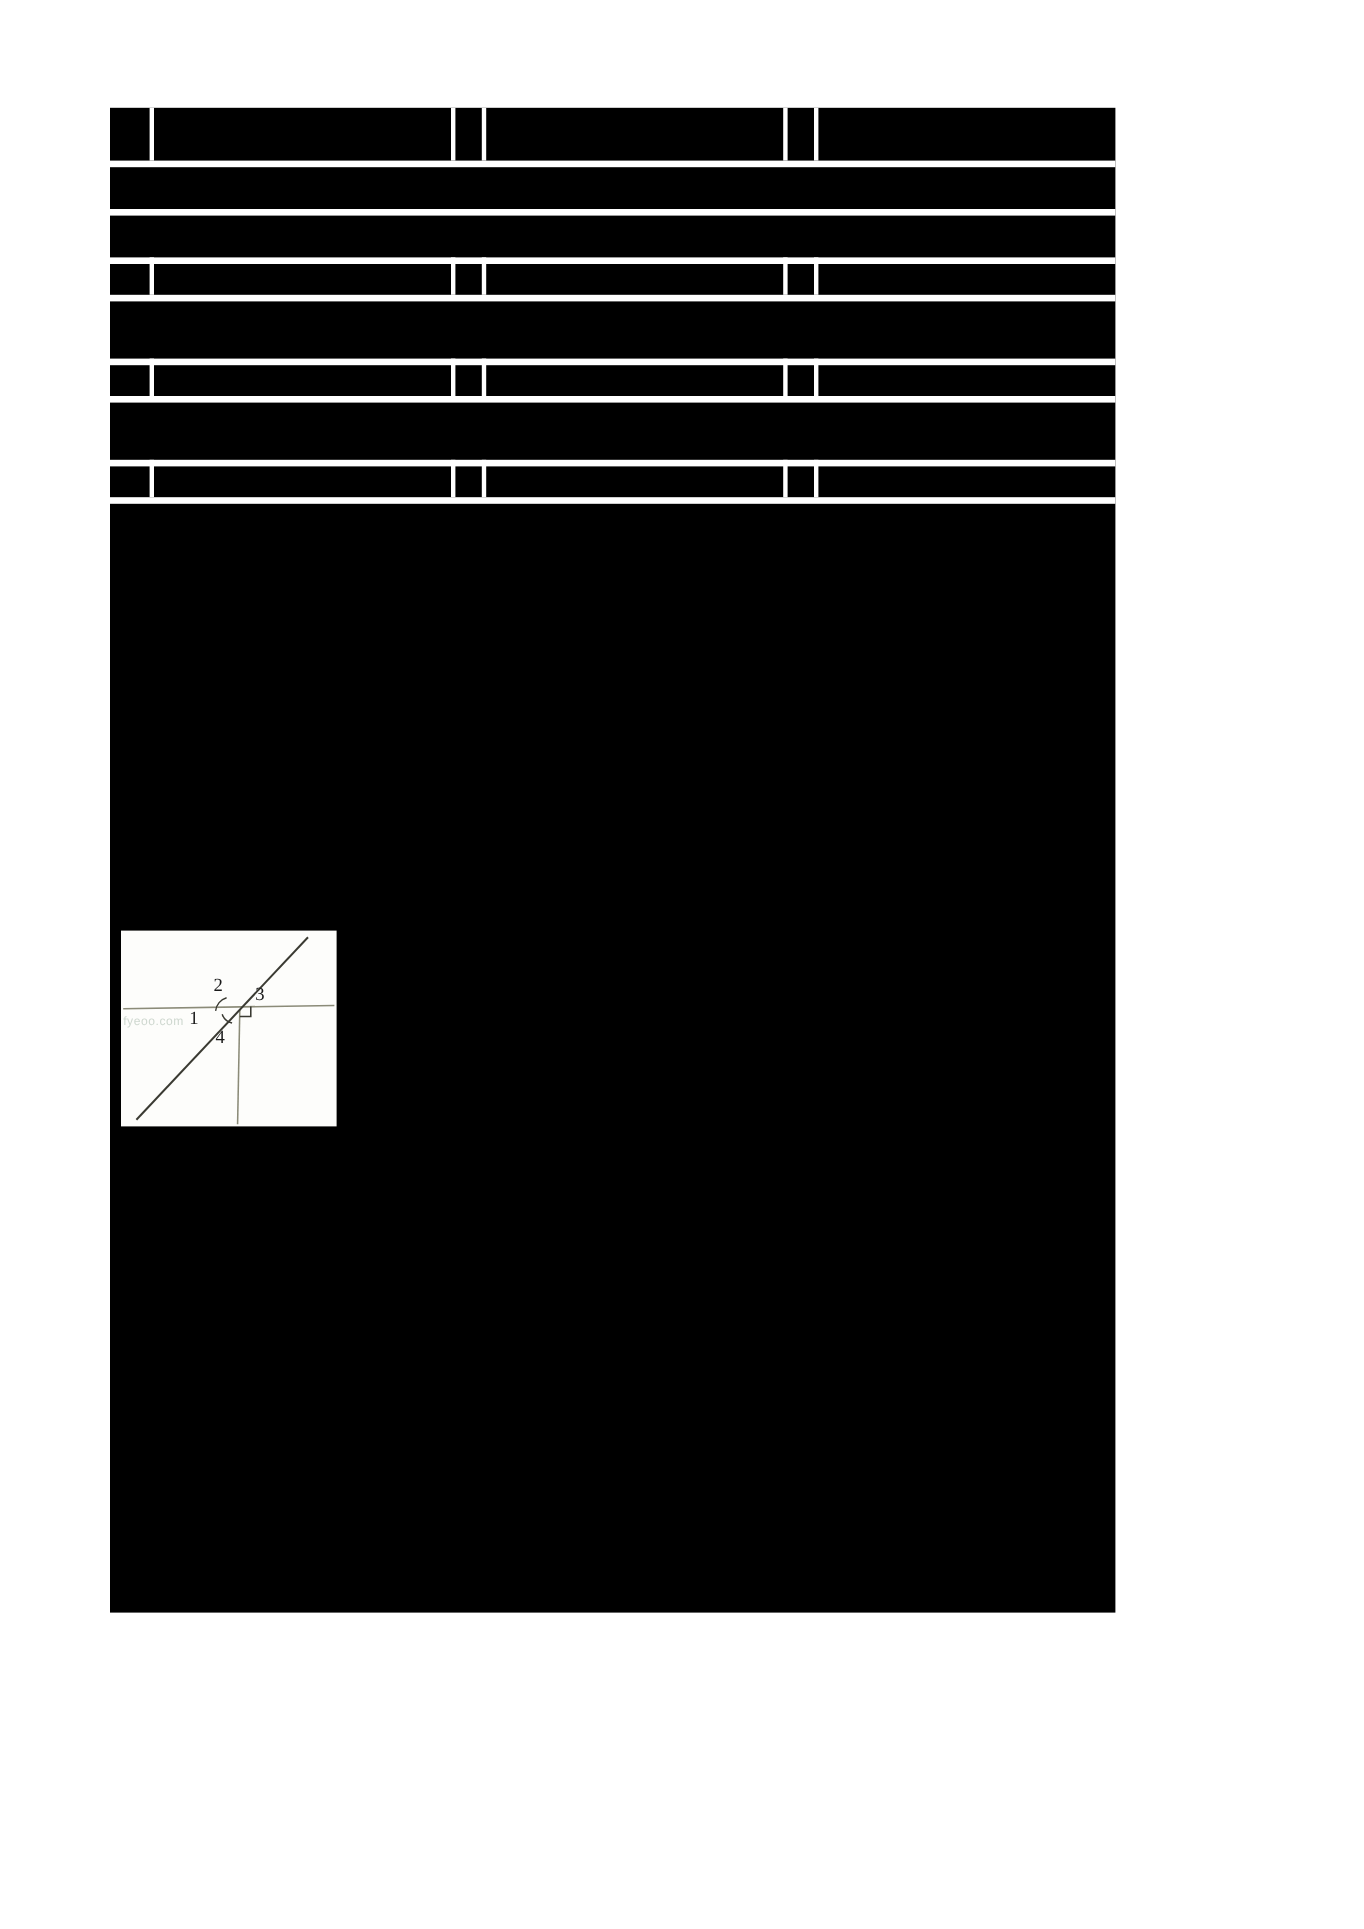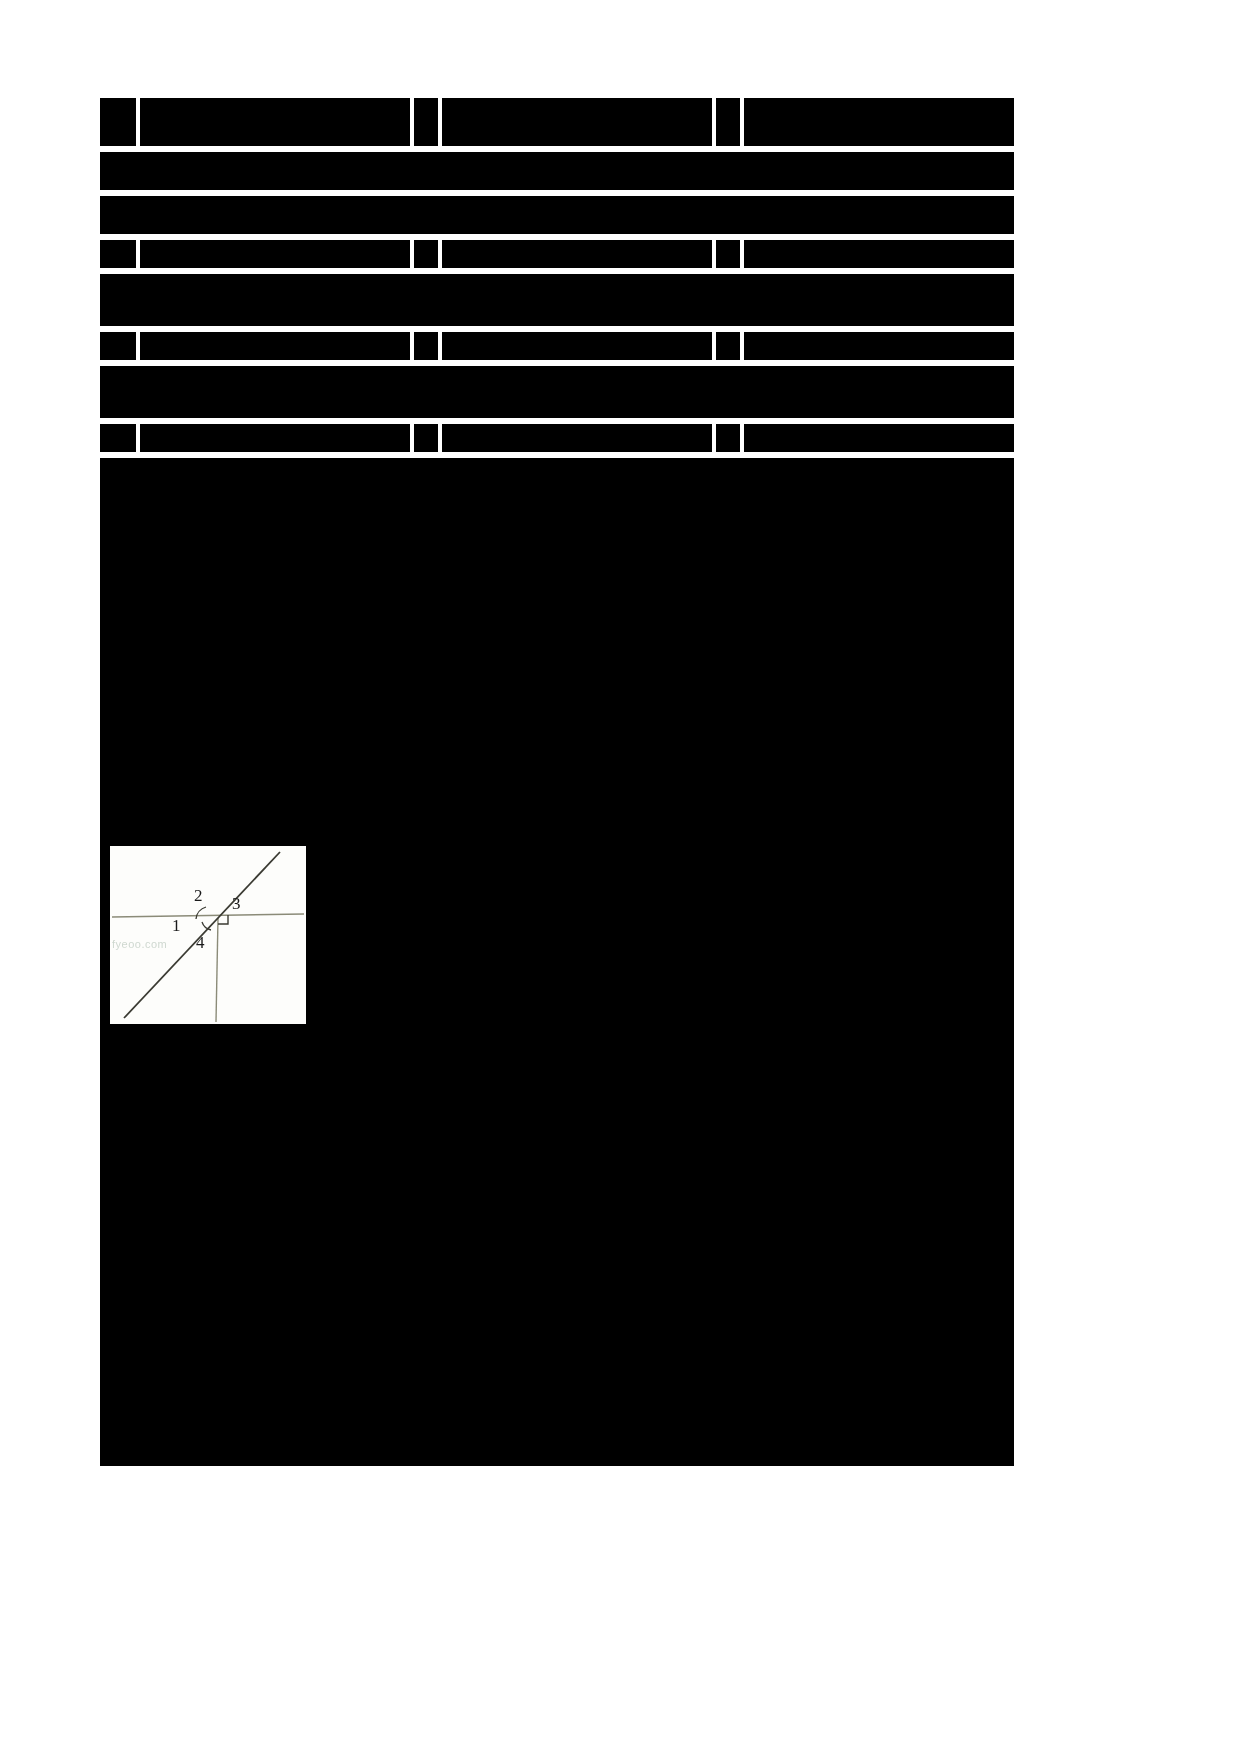--- a/index.html
+++ b/index.html
@@ -63,21 +63,21 @@
   }
   .fig-label {
     position: absolute;
     font-family: "Liberation Serif", serif;
     font-size: 17px;
     color: #1a1a1a;
   }
   .fig-watermark {
     position: absolute;
     left: 2px;
-    top: 92px;
+    top: 77px;
     font-family: "Liberation Sans", sans-serif;
     font-size: 11px;
     color: #cfd8d0;
     letter-spacing: 0.5px;
   }
 </style>
 </head>
 <body>
 
 <div class="page">

